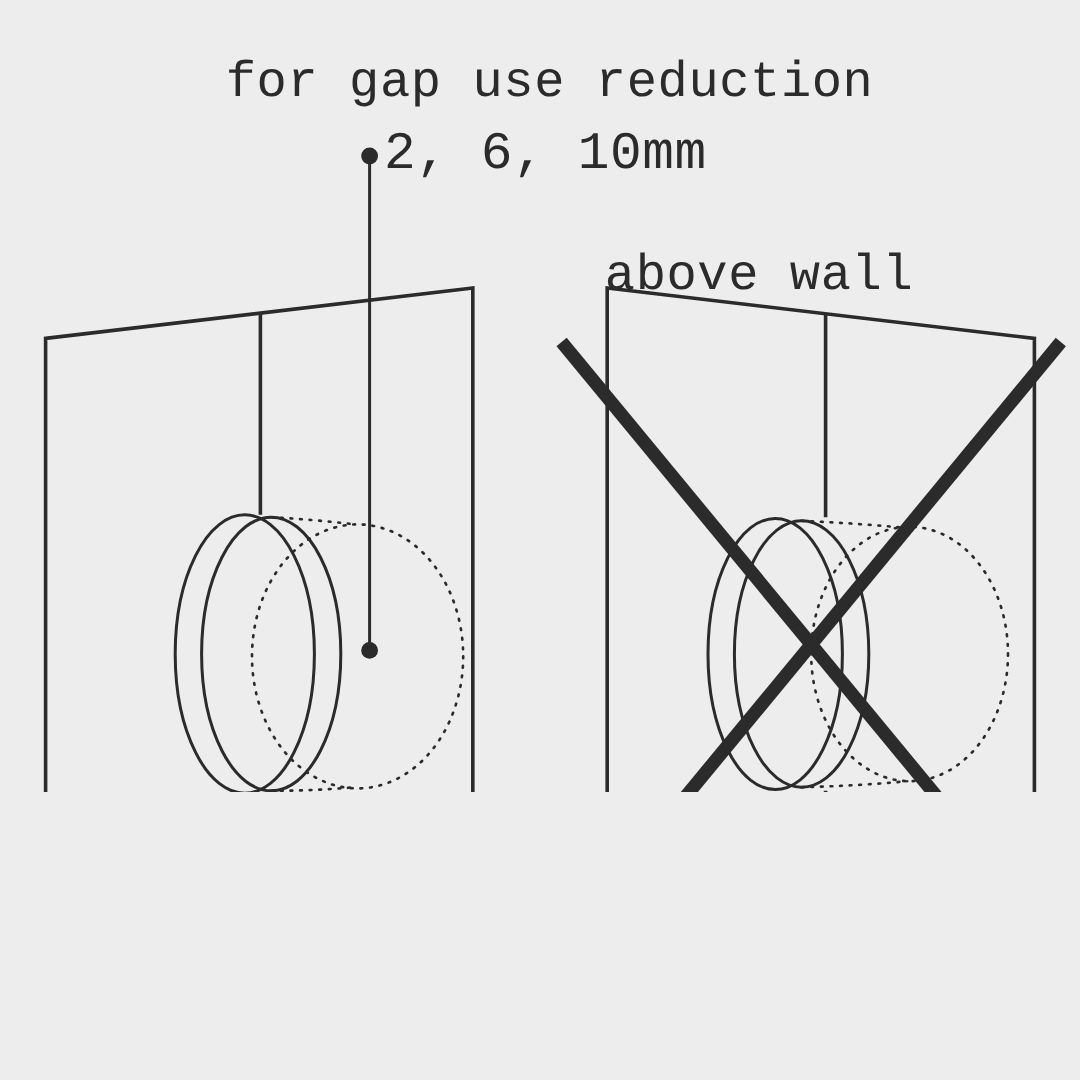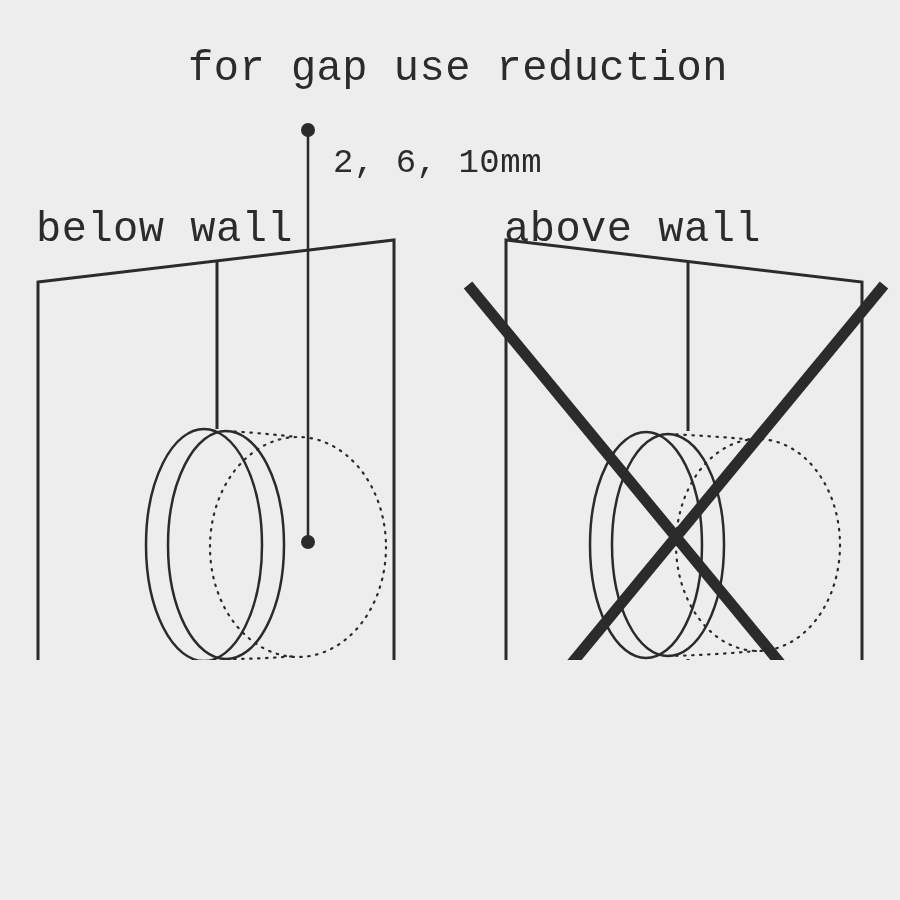--- a/index.html
+++ b/index.html
@@ -49,23 +49,22 @@
   }
   .title {
     top: 46px;
     left: 0;
     width: 100%;
     text-align: center;
     font-size: 42px;
   }
   .sizes {
     top: 105px;
-    left: 333px;
-    font-size: 34px;
-    margin-top: 40px;
+    left: 320px;
+    font-size: 44px;
   }
   .label-left {
     top: 207px;
     left: 36px;
     font-size: 42px;
   }
   .label-right {
     top: 207px;
     left: 504px;
     font-size: 42px;
@@ -107,17 +106,16 @@
       <circle class="dot" cx="308" cy="130" r="7"></circle>
       <line class="ln thin" x1="308" y1="130" x2="308" y2="540"></line>
       <circle class="dot" cx="308" cy="542" r="7"></circle>
     </g>
   </svg>
 
   <div class="txt title">for gap use reduction</div>
 
   <div class="txt sizes">2, 6, 10mm</div>
 
-  <div class="txt label-left">below wall</div>
 
   <div class="txt label-right">above wall</div>
 
 </div>
 
 </body></html>

